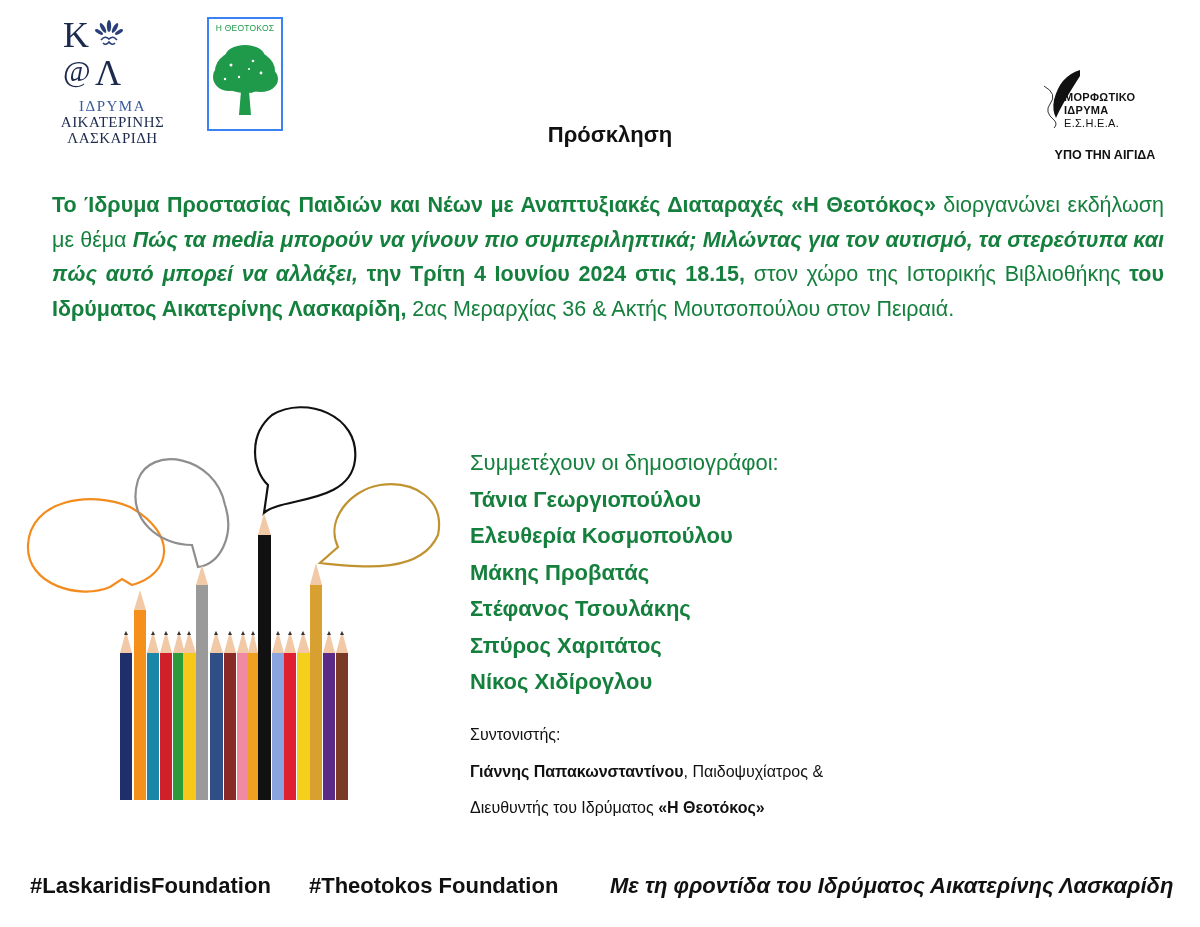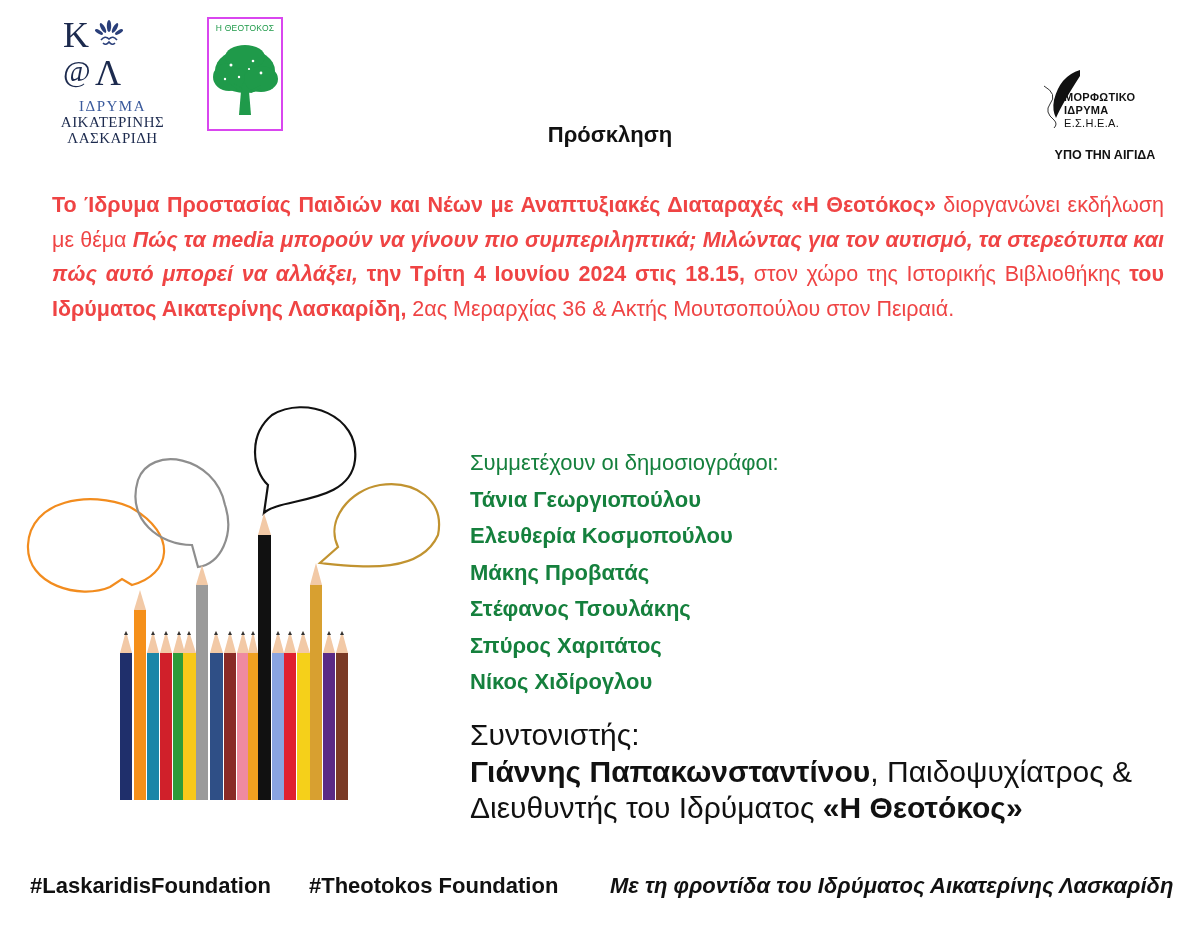--- a/index.html
+++ b/index.html
@@ -15,47 +15,47 @@
   .lask-logo .k { left: 8px; top: 0px; font-size: 36px; }
   .lask-logo .at { left: 8px; top: 40px; font-size: 30px; }
   .lask-logo .lam { left: 40px; top: 38px; font-size: 36px; }
   .lask-logo .flower { left: 40px; top: 4px; width: 28px; height: 30px; }
   .lask-logo .txt { position: absolute; left: 0; width: 115px; text-align: center; font-family: "Liberation Serif", "DejaVu Serif", serif; color: #1c2a4e; font-size: 15px; letter-spacing: 0.5px; line-height: 16px; }
   .lask-logo .t1 { top: 84px; color: #3a5a9c; letter-spacing: 1.5px; }
   .lask-logo .t2 { top: 100px; }
   .lask-logo .t3 { top: 116px; }
 
   
-  .theo-logo { left: 207px; top: 17px; width: 76px; height: 114px; border: 2px solid #d946ef; box-sizing: border-box; }
+  .theo-logo { left: 207px; top: 17px; width: 76px; height: 114px; border: 2px solid #3b82f6; box-sizing: border-box; }
   .theo-logo .name { position: absolute; top: 4px; left: 0; width: 100%; text-align: center; font-size: 8.5px; color: #1f9a4a; letter-spacing: 0.2px; }
 
   
   .esiea-logo { left: 1040px; top: 70px; width: 130px; height: 60px; }
   .esiea-logo .txt { position: absolute; left: 24px; font-size: 11px; font-weight: bold; color: #111; line-height: 13px; letter-spacing: 0.3px; }
   .esiea-logo .l1 { top: 21px; }
   .esiea-logo .l2 { top: 34px; }
   .esiea-logo .l3 { top: 47px; font-weight: normal; font-size: 11px; }
   .aigida { left: 1040px; top: 148px; width: 130px; text-align: center; font-size: 12.5px; font-weight: bold; color: #111; }
 
   .title { left: 0; width: 1220px; top: 122px; text-align: center; font-size: 22px; font-weight: bold; color: #111; }
 
   .intro {
     left: 52px; top: 188px; width: 1112px;
-    font-size: 21.5px; line-height: 34.5px; text-align: justify; color: #ef4444;
+    font-size: 21.5px; line-height: 34.5px; text-align: justify; color: #15803d;
   }
   .intro b { font-weight: bold; }
   .intro .bi { font-weight: bold; font-style: italic; }
 
   .pencils { left: 20px; top: 395px; width: 440px; height: 420px; }
 
   .participants { left: 470px; top: 445px; width: 680px; font-size: 22px; line-height: 36.5px; color: #15803d; }
   .participants .lbl { font-weight: normal; }
   .participants .nm { font-weight: bold; }
 
-  .coordinator { left: 470px; top: 717px; width: 700px; font-size: 30px; line-height: 36.5px; color: #111; }
+  .coordinator { left: 470px; top: 717px; width: 700px; font-size: 16px; line-height: 36.5px; color: #111; }
   .coordinator b { font-weight: bold; }
 
   .footer { top: 873px; font-size: 22px; font-weight: bold; color: #111; }
   .tag1 { left: 30px; }
   .tag2 { left: 283px; margin-left: 26px; }
   .credit { left: 610px; font-style: italic; }
 </style>
 </head>
 <body>
 

